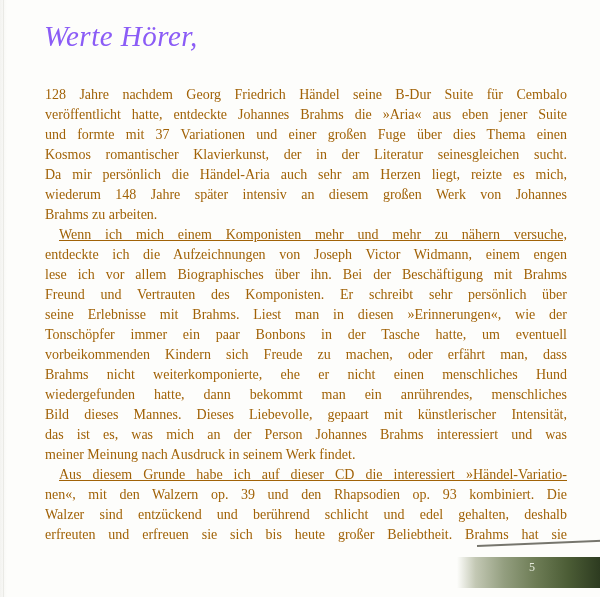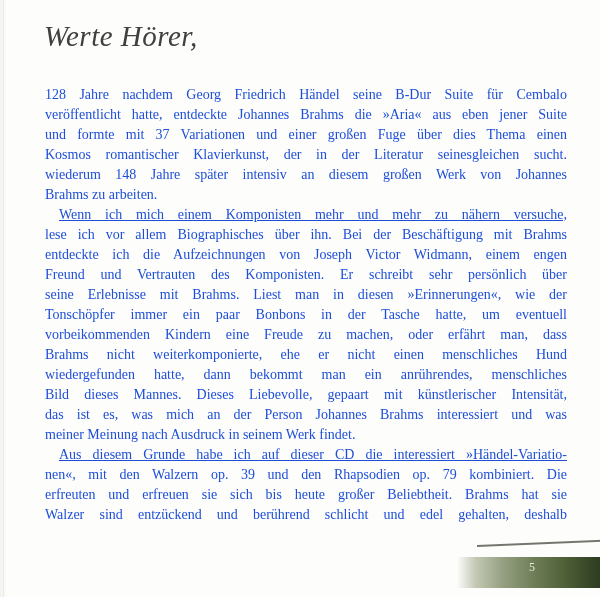--- a/index.html
+++ b/index.html
@@ -25,28 +25,28 @@
     width: 1px; height: 100%;
     background: #dcdcd6;
     opacity: .5;
   }
   .title {
     position: absolute;
     left: 44px; top: 20px;
     font-size: 29px;
     font-style: italic;
     letter-spacing: .5px;
-    color: #404040;
+    color: #8b5cf6;
   }
   .body-text {
     position: absolute;
     left: 45px; top: 85px;
     width: 522px;
     font-size: 14px;
-    color: #1d4ed8;
+    color: #a16207;
   }
   .line {
     height: 20px;
     line-height: 20px;
     text-align: justify;
     text-align-last: justify;
     overflow: hidden;
   }
   .line.end { text-align-last: left; }
   .line.indent { text-indent: 14px; text-decoration: underline; }
@@ -91,44 +91,45 @@
 
   <div class="title">Werte Hörer,</div>
 
   <div class="body-text">
 
     <div>
       <div class="line">128 Jahre nachdem Georg Friedrich Händel seine B-Dur Suite für Cembalo</div>
       <div class="line">veröffentlicht hatte, entdeckte Johannes Brahms die »Aria« aus eben jener Suite</div>
       <div class="line">und formte mit 37 Variationen und einer großen Fuge über dies Thema einen</div>
       <div class="line">Kosmos romantischer Klavierkunst, der in der Literatur seinesgleichen sucht.</div>
+      <div class="line">Da mir persönlich die Händel-Aria auch sehr am Herzen liegt, reizte es mich,</div>
       <div class="line">wiederum 148 Jahre später intensiv an diesem großen Werk von Johannes</div>
       <div class="line end">Brahms zu arbeiten.</div>
     </div>
 
     <div>
       <div class="line indent">Wenn ich mich einem Komponisten mehr und mehr zu nähern versuche,</div>
+      <div class="line">entdeckte ich die Aufzeichnungen von Joseph Victor Widmann, einem engen</div>
       <div class="line">lese ich vor allem Biographisches über ihn. Bei der Beschäftigung mit Brahms</div>
-      <div class="line">entdeckte ich die Aufzeichnungen von Joseph Victor Widmann, einem engen</div>
       <div class="line">Freund und Vertrauten des Komponisten. Er schreibt sehr persönlich über</div>
       <div class="line">seine Erlebnisse mit Brahms. Liest man in diesen »Erinnerungen«, wie der</div>
       <div class="line">Tonschöpfer immer ein paar Bonbons in der Tasche hatte, um eventuell</div>
-      <div class="line">vorbeikommenden Kindern eine Freude zu machen, oder erfährt man, dass</div>
+      <div class="line">vorbeikommenden Kindern sich Freude zu machen, oder erfährt man, dass</div>
       <div class="line">Brahms nicht weiterkomponierte, ehe er nicht einen menschliches Hund</div>
       <div class="line">wiedergefunden hatte, dann bekommt man ein anrührendes, menschliches</div>
       <div class="line">Bild dieses Mannes. Dieses Liebevolle, gepaart mit künstlerischer Intensität,</div>
       <div class="line">das ist es, was mich an der Person Johannes Brahms interessiert und was</div>
       <div class="line end">meiner Meinung nach Ausdruck in seinem Werk findet.</div>
     </div>
 
     <div>
       <div class="line indent">Aus diesem Grunde habe ich auf dieser CD die interessiert »Händel-Variatio-</div>
-      <div class="line">nen«, mit den Walzern op. 39 und den Rhapsodien op. 79 kombiniert. Die</div>
+      <div class="line">nen«, mit den Walzern op. 39 und den Rhapsodien op. 93 kombiniert. Die</div>
+      <div class="line">Walzer sind entzückend und berührend schlicht und edel gehalten, deshalb</div>
       <div class="line">erfreuten und erfreuen sie sich bis heute großer Beliebtheit. Brahms hat sie</div>
-      <div class="line">Walzer sind entzückend und berührend schlicht und edel gehalten, deshalb</div>
     </div>
 
   </div>
 
   <div class="edge-shadow"></div>
 
   <div class="page-bar"></div>
   <div class="page-number">5</div>
 
 </div>

